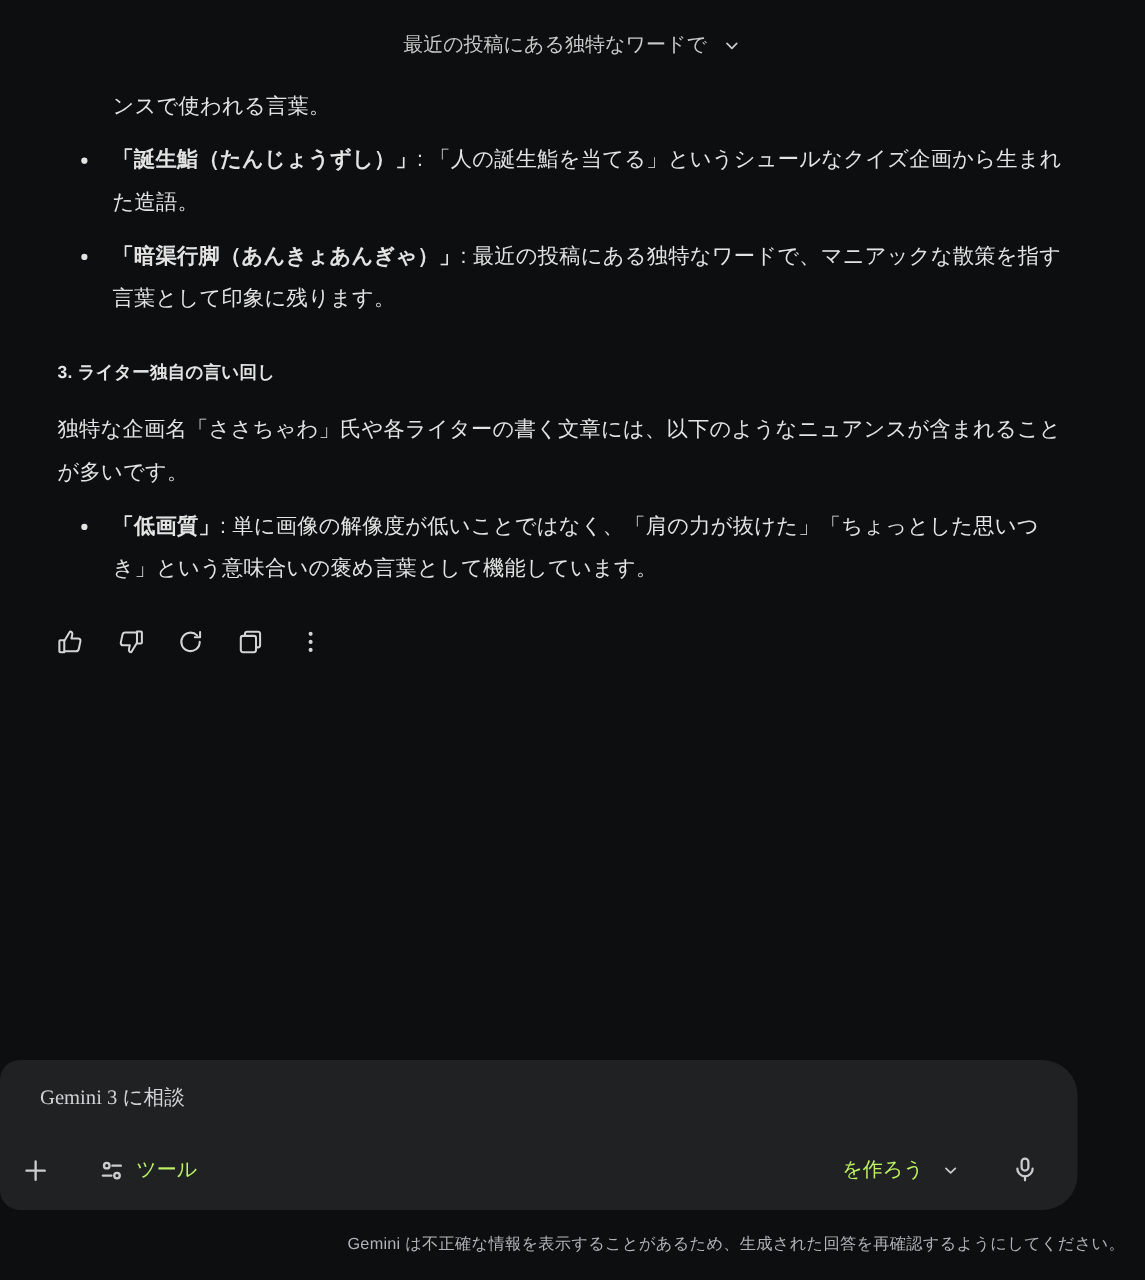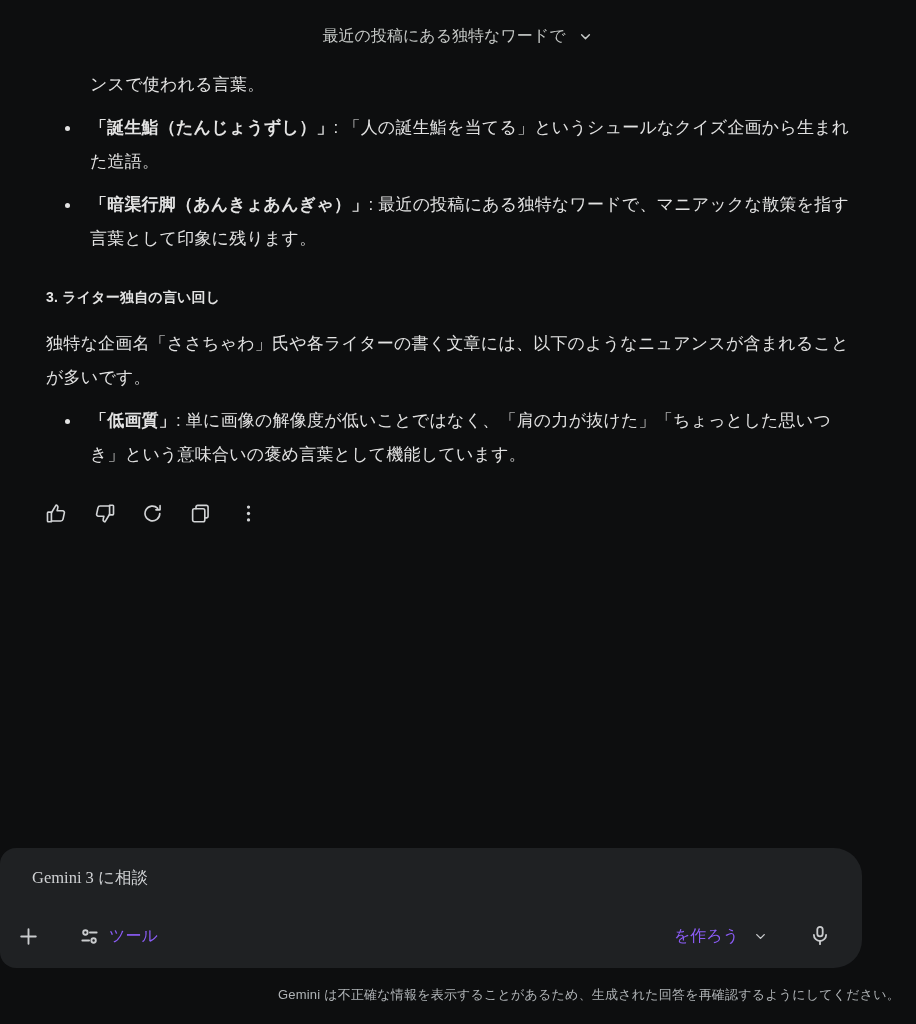--- a/index.html
+++ b/index.html
@@ -35,21 +35,21 @@
   
   .composer{position:absolute;left:0;top:848px;width:862px;height:120px;
     background:#1f2123;border-radius:16px 28px 28px 16px;}
   .composer-input{position:absolute;top:13px;left:16px;right:20px;
     background:transparent;border:none;outline:none;color:#ec4899;
     font-size:16.5px;line-height:34px;font-family:Liberation Serif, serif;padding:0;margin-left:16px;}
   .composer-input::placeholder{color:#d0d2d4;opacity:1;}
   .composer-row{position:absolute;left:10px;right:18px;bottom:12px;height:40px;
     display:flex;align-items:center;}
   .comp-btn{display:flex;align-items:center;gap:9px;background:none;border:none;
-    color:#8b5cf6;font-size:16px;font-family:inherit;cursor:pointer;
+    color:#bef264;font-size:16px;font-family:inherit;cursor:pointer;
     padding:6px;border-radius:18px;}
   .comp-btn svg{stroke:#caccce;fill:none;stroke-width:1.8;stroke-linecap:round;stroke-linejoin:round;}
   .tools-btn{margin-left:26px;}
   .spacer{flex:1;}
   .mode-btn{gap:14px;margin-right:28px;}
   .mic-btn{margin-right:6px;}
   
   .footer{position:absolute;left:0;right:16px;top:986px;text-align:right;
     font-size:13px;color:#b0b4b7;letter-spacing:.2px;}
 </style>

